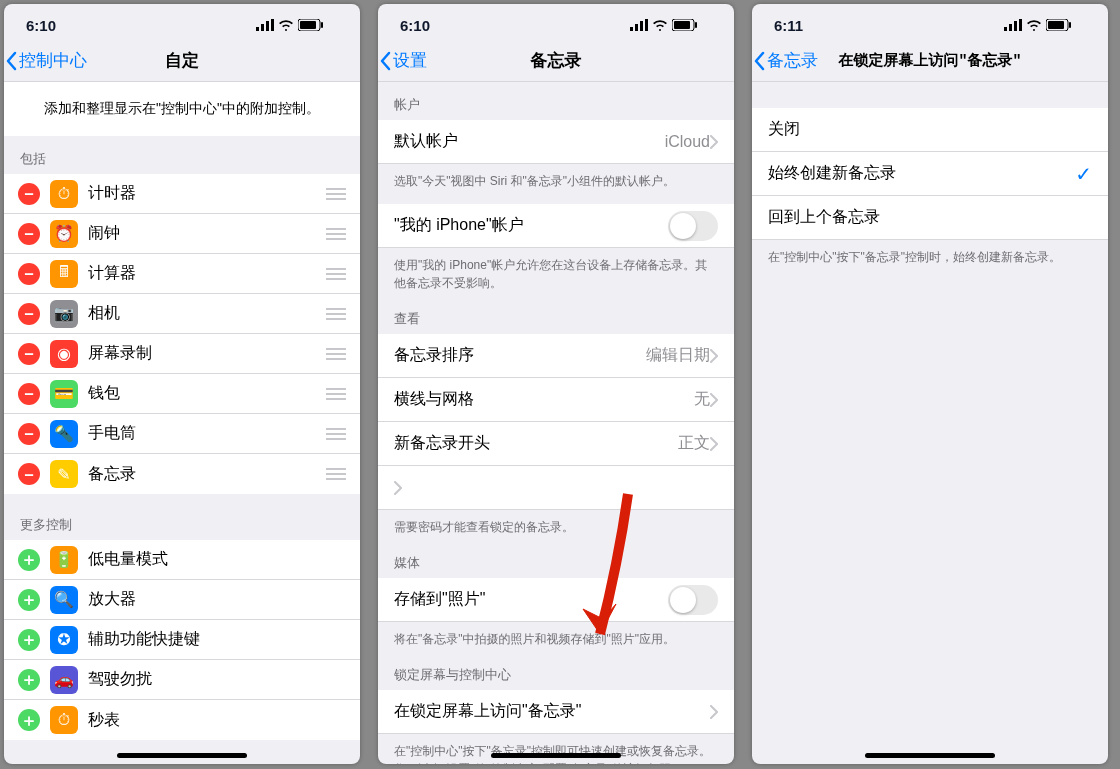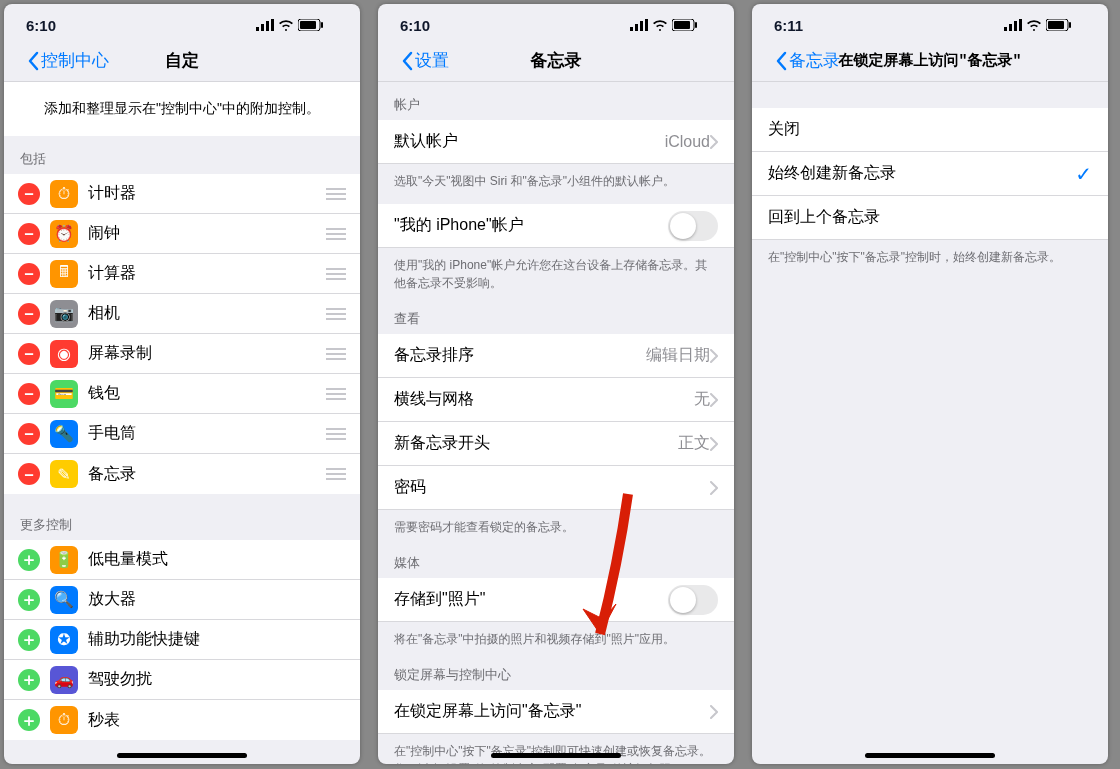--- a/index.html
+++ b/index.html
@@ -32,21 +32,21 @@
     font-size: 15px;
     font-weight: 600;
     color: #0f172a;
   }
   .status-icons { display: flex; align-items: center; gap: 4px; }
   .nav-bar {
     height: 42px;
     display: flex;
     align-items: center;
     position: relative;
-    padding: 0 23px;
+    padding: 0 1px;
     border-bottom: 1px solid rgba(0,0,0,0.1);
   }
   .nav-back {
     display: flex;
     align-items: center;
     color: #007aff;
     font-size: 17px;
     gap: 2px;
   }
   .nav-title {
@@ -320,21 +320,20 @@
         </svg>
     </div>
     <div class="cell">
       <span class="cell-label">新备忘录开头</span>
       <span class="cell-value">正文</span>
       <svg class="chevron" width="8" height="14">
           <path d="M1 1l6 6-6 6" stroke="#c7c7cc" stroke-width="2" fill="none" stroke-linecap="round"></path>
         </svg>
     </div>
     <div class="cell">
-      <span class="cell-label">密码</span>
       <svg class="chevron" width="8" height="14">
           <path d="M1 1l6 6-6 6" stroke="#c7c7cc" stroke-width="2" fill="none" stroke-linecap="round"></path>
         </svg>
     </div>
     <div class="footer-note">需要密码才能查看锁定的备忘录。</div>
 
     <div class="section-header" style="padding-top:4px">媒体</div>
     <div class="cell">
       <span class="cell-label">存储到"照片"</span>
       <div class="toggle"></div>

